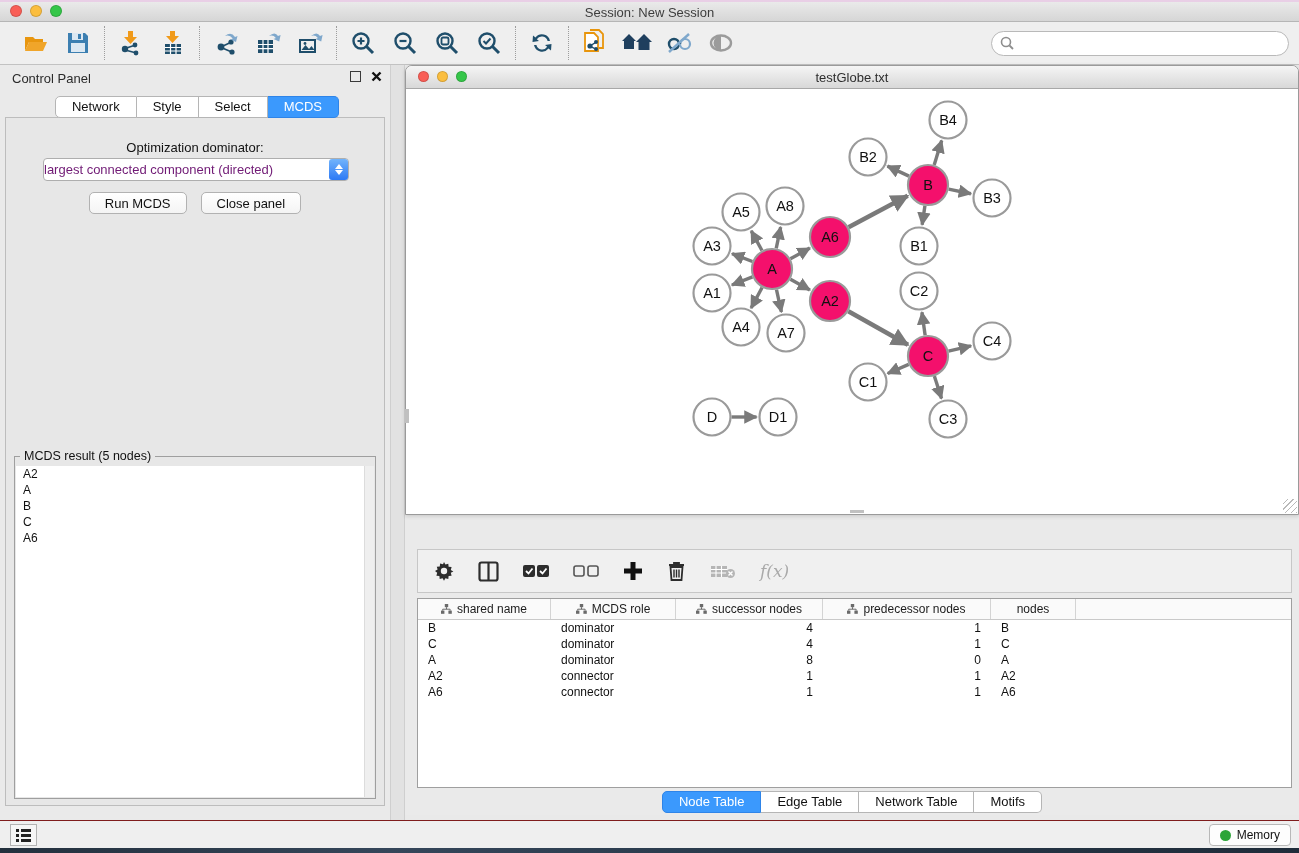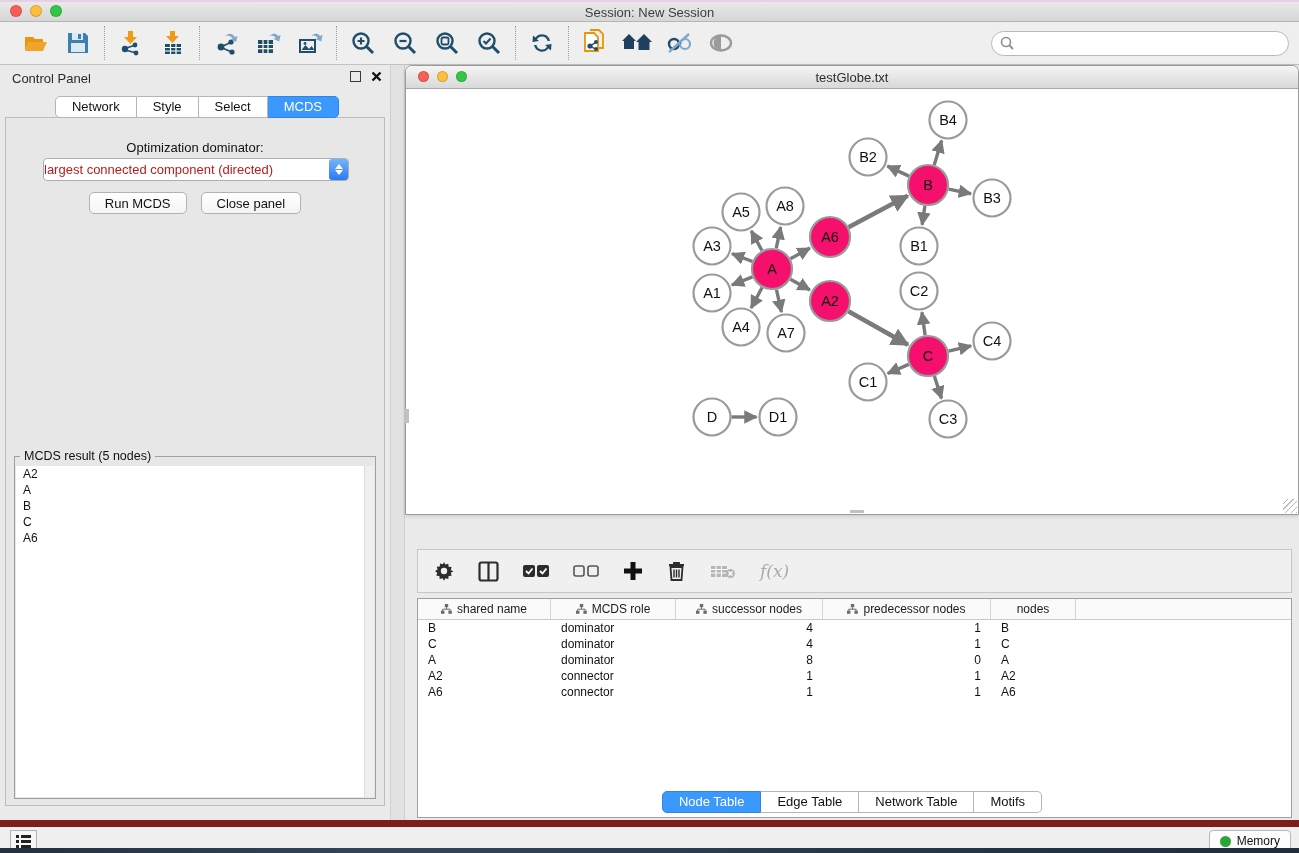--- a/index.html
+++ b/index.html
@@ -43,21 +43,21 @@
     border-left:none; font-size:13px; color:#111; }
   .seg:first-child { border-left:1px solid #b5b5b5; border-radius:5px 0 0 5px; }
   .seg:last-child { border-radius:0 5px 5px 0; }
   .seg.active { background:#3b99fd; border-color:#2e84e8; color:#fff; }
 
   .cp-content { position:absolute; left:5px; right:5px; top:52px; bottom:14px;
     border:1px solid #bdbdbd; background:#e7e7e7; }
   .opt-label { text-align:center; margin-top:22px; font-size:13px; color:#111; }
   .dropdown { position:absolute; left:37px; top:40px; width:306px; height:23px; background:#fff;
     border:1px solid #aeaeae; border-radius:4px; font-size:13px; display:flex; align-items:center; }
-  .dropdown .dd-text { flex:1; padding-left:0; color:#b91c1c; white-space:nowrap; overflow:hidden; }
+  .dropdown .dd-text { flex:1; padding-left:0; color:#701a75; white-space:nowrap; overflow:hidden; }
   .dd-stepper { width:19px; height:21px; margin:0; border-radius:3px;
     background:linear-gradient(#72b4fb,#2c79f5); display:flex; flex-direction:column;
     align-items:center; justify-content:center; gap:1px; }
   .btn-row { position:absolute; left:0; right:0; top:74px; display:flex; justify-content:center; gap:14px; }
   .btn { height:22px; padding:0 15px; background:linear-gradient(#ffffff,#f4f4f4);
     border:1px solid #b2b2b2; border-radius:5px; font-size:13px; color:#111;
     font-family:"Liberation Sans",sans-serif; }
 
   .groupbox { position:absolute; left:8px; right:8px; top:338px; bottom:6px; border:1px solid #9f9f9f; }
   .gb-legend { position:absolute; top:-8px; left:5px; background:#e7e7e7; padding:0 4px;
@@ -79,32 +79,32 @@
   .mini-thumb-left { position:absolute; left:-1px; top:343px; width:4px; height:14px; background:#c0c0c0; }
   .mini-thumb-bottom { position:absolute; left:443px; bottom:-1px; width:14px; height:4px; background:#c0c0c0; }
   .resize-grip { position:absolute; right:1px; bottom:1px; width:14px; height:14px;
     background:repeating-linear-gradient(135deg, transparent 0 3px, #b9b9b9 3px 4px); }
 
   
   .table-panel { position:absolute; left:405px; top:520px; width:894px; height:295px; background:#eaeaea; }
   .tp-toolbar { position:absolute; left:12px; right:7px; top:29px; height:44px;
     background:#f0f0f0; border:1px solid #c7c7c7; display:flex; align-items:center; gap:24px; padding:0 16px; }
   .fx { font-family:"DejaVu Serif", serif; font-style:italic; font-size:17px; color:#a9a9a9; }
-  .data-table { position:absolute; left:12px; right:7px; top:78px; height:220px;
+  .data-table { position:absolute; left:12px; right:7px; top:78px; height:190px;
     background:#fff; border:1px solid #9f9f9f; overflow:hidden; }
   .dt-header { display:flex; height:21px; background:#fafafa; border-bottom:1px solid #c9c9c9; }
   .dt-hcell { display:flex; align-items:center; justify-content:center; gap:5px;
     font-size:12px; color:#1c1c1c; border-right:1px solid #d4d4d4; height:100%; }
   .dt-row { display:flex; height:16px; align-items:center; }
   .dt-cell { font-size:12px; color:#111; overflow:hidden; white-space:nowrap; }
   .tp-tabs { position:absolute; left:0; right:0; top:271px; display:flex; justify-content:center; }
 
   
   .statusbar { position:absolute; left:0; top:820px; right:0; height:28px;
-    background:#efefef; border-top:7px solid #7f1d1d; }
+    background:#efefef; border-top:1px solid #7f1d1d; }
   .list-btn { position:absolute; left:10px; top:3px; width:27px; height:22px;
     background:#f6f6f6; border:1px solid #b3b3b3; display:flex; align-items:center; justify-content:center; }
   .memory-btn { position:absolute; right:8px; top:3px; height:22px; padding:0 10px;
     background:#fdfdfd; border:1px solid #b8b8b8; border-radius:4px;
     display:flex; align-items:center; gap:6px; font-size:12px; color:#111; }
   .mem-dot { width:11px; height:11px; border-radius:50%; background:#2ca438; }
   .wallpaper { position:absolute; left:0; top:848px; right:0; height:5px;
     background:linear-gradient(90deg,#23303d,#35465a 30%,#28394a 60%,#1f2c3a); }
 
   svg { display:block; }

